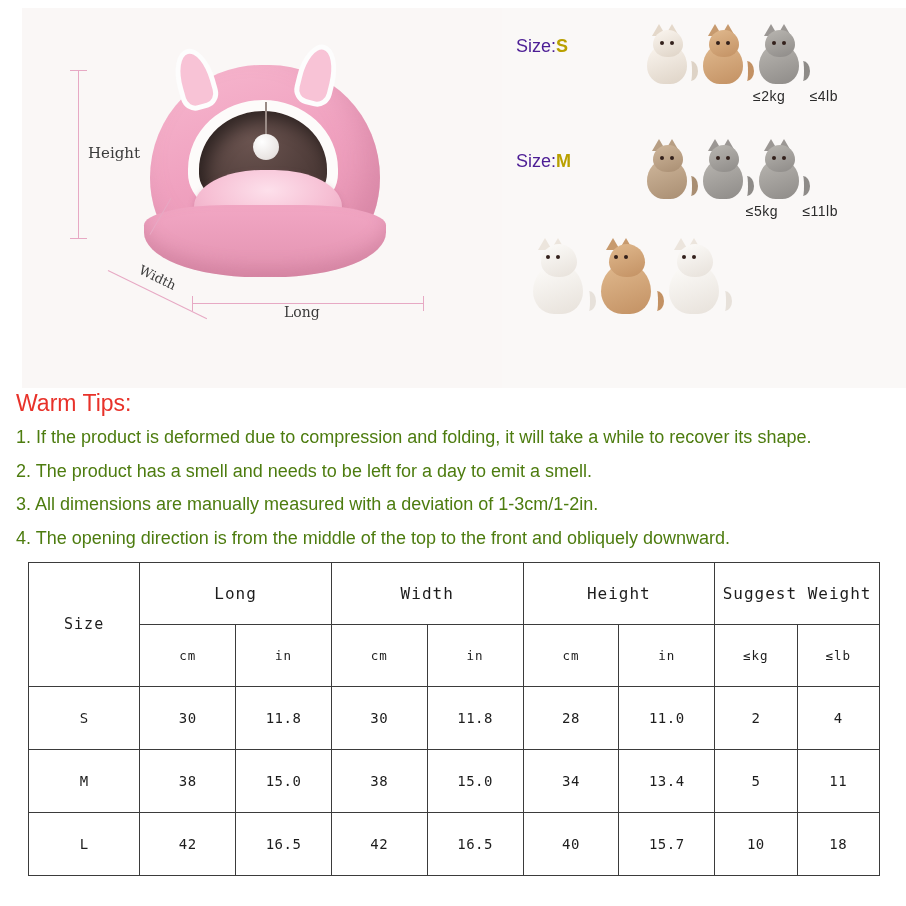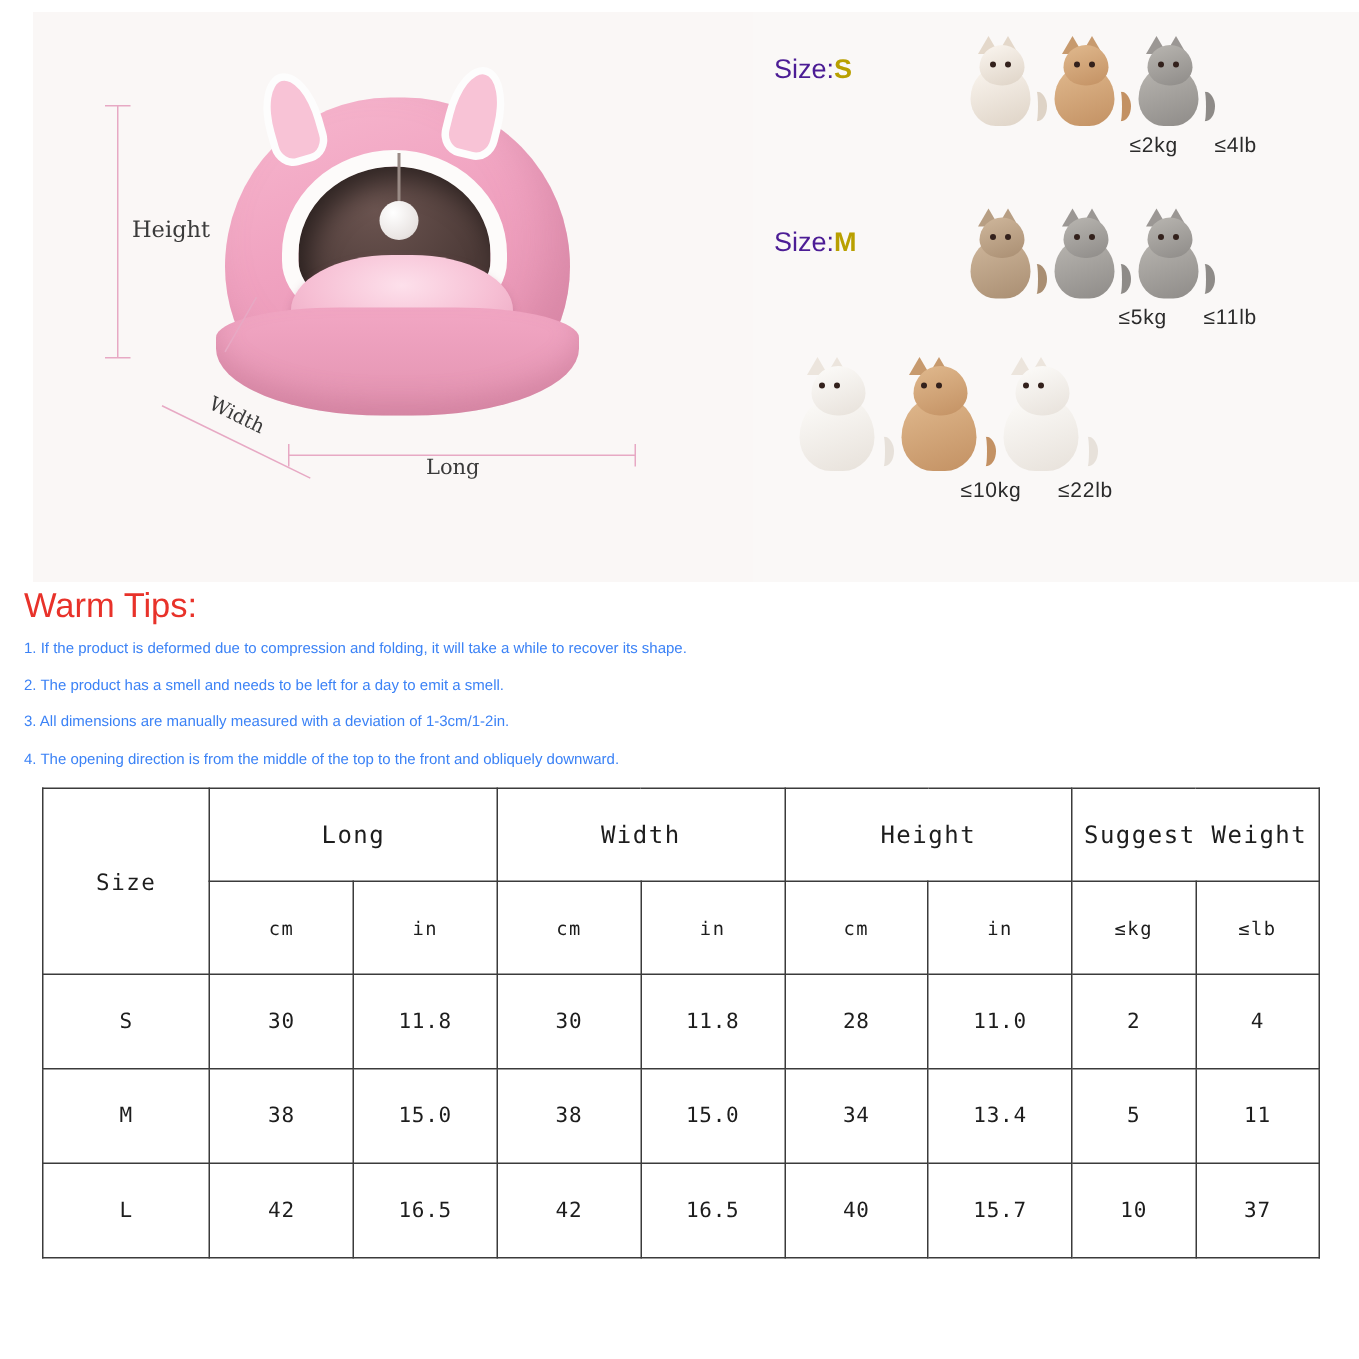--- a/index.html
+++ b/index.html
@@ -203,22 +203,22 @@
     margin: 10px 0 0 16px;
     width: 860px;
   }
   .tips-title {
     color: #e8322a;
     font-size: 23px;
     margin-bottom: 10px;
     font-family: "Liberation Sans", sans-serif;
   }
   .tip-line {
-    font-size: 10px;
-    color: #3b82f6;
+    font-size: 18px;
+    color: #4d7c0f;
     margin-bottom: 13px;
     line-height: 1.15;
   }
 
   
   table.spec {
     border-collapse: collapse;
     margin: 6px 0 0 28px;
     width: 852px;
     font-family: "DejaVu Sans Mono", monospace;
@@ -375,24 +375,20 @@
             </div>
           <div class="kit big coat-e">
               <div class="tail"></div>
               <div class="body"></div>
               <div class="e1"></div>
               <div class="e2"></div>
               <div class="head"></div>
               <div class="eye l"></div>
               <div class="eye r"></div>
             </div>
-        </div>
-        <div class="weights">
-          <span>≤10kg</span>
-          <span>≤22lb</span>
         </div>
       </div>
     </div>
 
   </div>
 </div>
 
 <div class="tips">
   <div class="tips-title">Warm Tips:</div>
   <div class="tip-line">1. If the product is deformed due to compression and folding, it will take a while to recover its shape.</div>
@@ -446,16 +442,16 @@
     </tr>
     <tr>
       <td>L</td>
       <td>42</td>
       <td>16.5</td>
       <td>42</td>
       <td>16.5</td>
       <td>40</td>
       <td>15.7</td>
       <td>10</td>
-      <td>37</td>
+      <td>18</td>
     </tr>
   </tbody>
 </table>
 
 </body></html>

